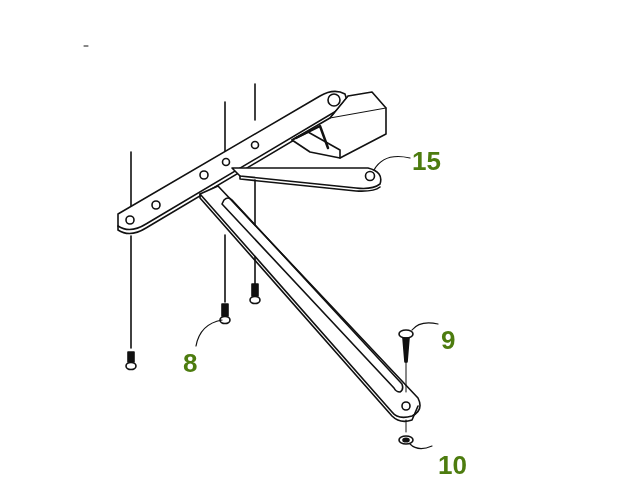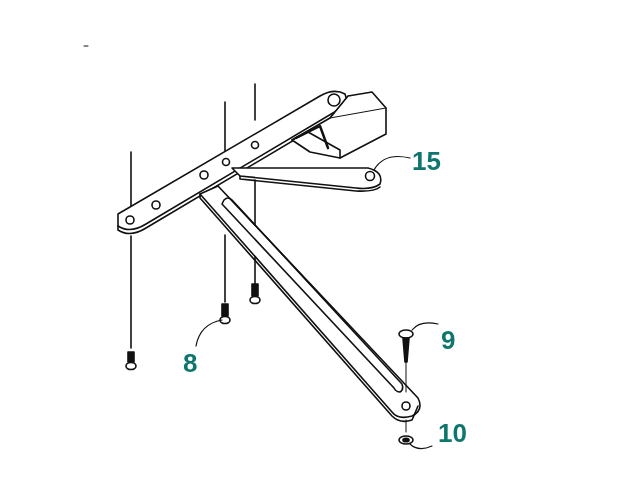--- a/index.html
+++ b/index.html
@@ -1,20 +1,20 @@
 <!DOCTYPE html>
 <html><head>
   <meta charset="utf-8">
   <style>
     html, body { margin: 0; padding: 0; background: #ffffff; }
     body { width: 640px; height: 480px; position: relative; overflow: hidden;
            font-family: "Liberation Sans", sans-serif; }
     #diagram { position: absolute; left: 0; top: 0; width: 640px; height: 480px; }
     .callout { position: absolute; font-family: "Liberation Sans", sans-serif;
-               font-weight: bold; font-size: 26px; color: #0f766e; line-height: 1; }
+               font-weight: bold; font-size: 26px; color: #4d7c0f; line-height: 1; }
   </style>
 </head>
 <body>
 
 <svg id="diagram" viewBox="0 0 640 480" xmlns="http://www.w3.org/2000/svg">
   <g fill="none" stroke="#111" stroke-width="1.6" stroke-linejoin="round" stroke-linecap="round">
 
     <line x1="84" y1="46" x2="88" y2="46" stroke-width="1"></line>
 
     <line x1="131" y1="152" x2="131" y2="210"></line>
@@ -83,13 +83,13 @@
     <path d="M374,170 Q384,152 410,158" stroke-width="1.2"></path>
     <path d="M196,346 Q200,324 222,320" stroke-width="1.2"></path>
     <path d="M412,330 Q420,320 438,324" stroke-width="1.2"></path>
     <path d="M410,444 Q418,452 432,446" stroke-width="1.2"></path>
   </g>
 </svg>
 
 <div class="callout" style="left:412px; top:148px;">15</div>
 <div class="callout" style="left:183px; top:350px;">8</div>
 <div class="callout" style="left:441px; top:327px;">9</div>
-<div class="callout" style="left:438px; top:420px;text-align:right;">10</div>
+<div class="callout" style="left:438px; top:452px;text-align:right;">10</div>
 
 </body></html>

